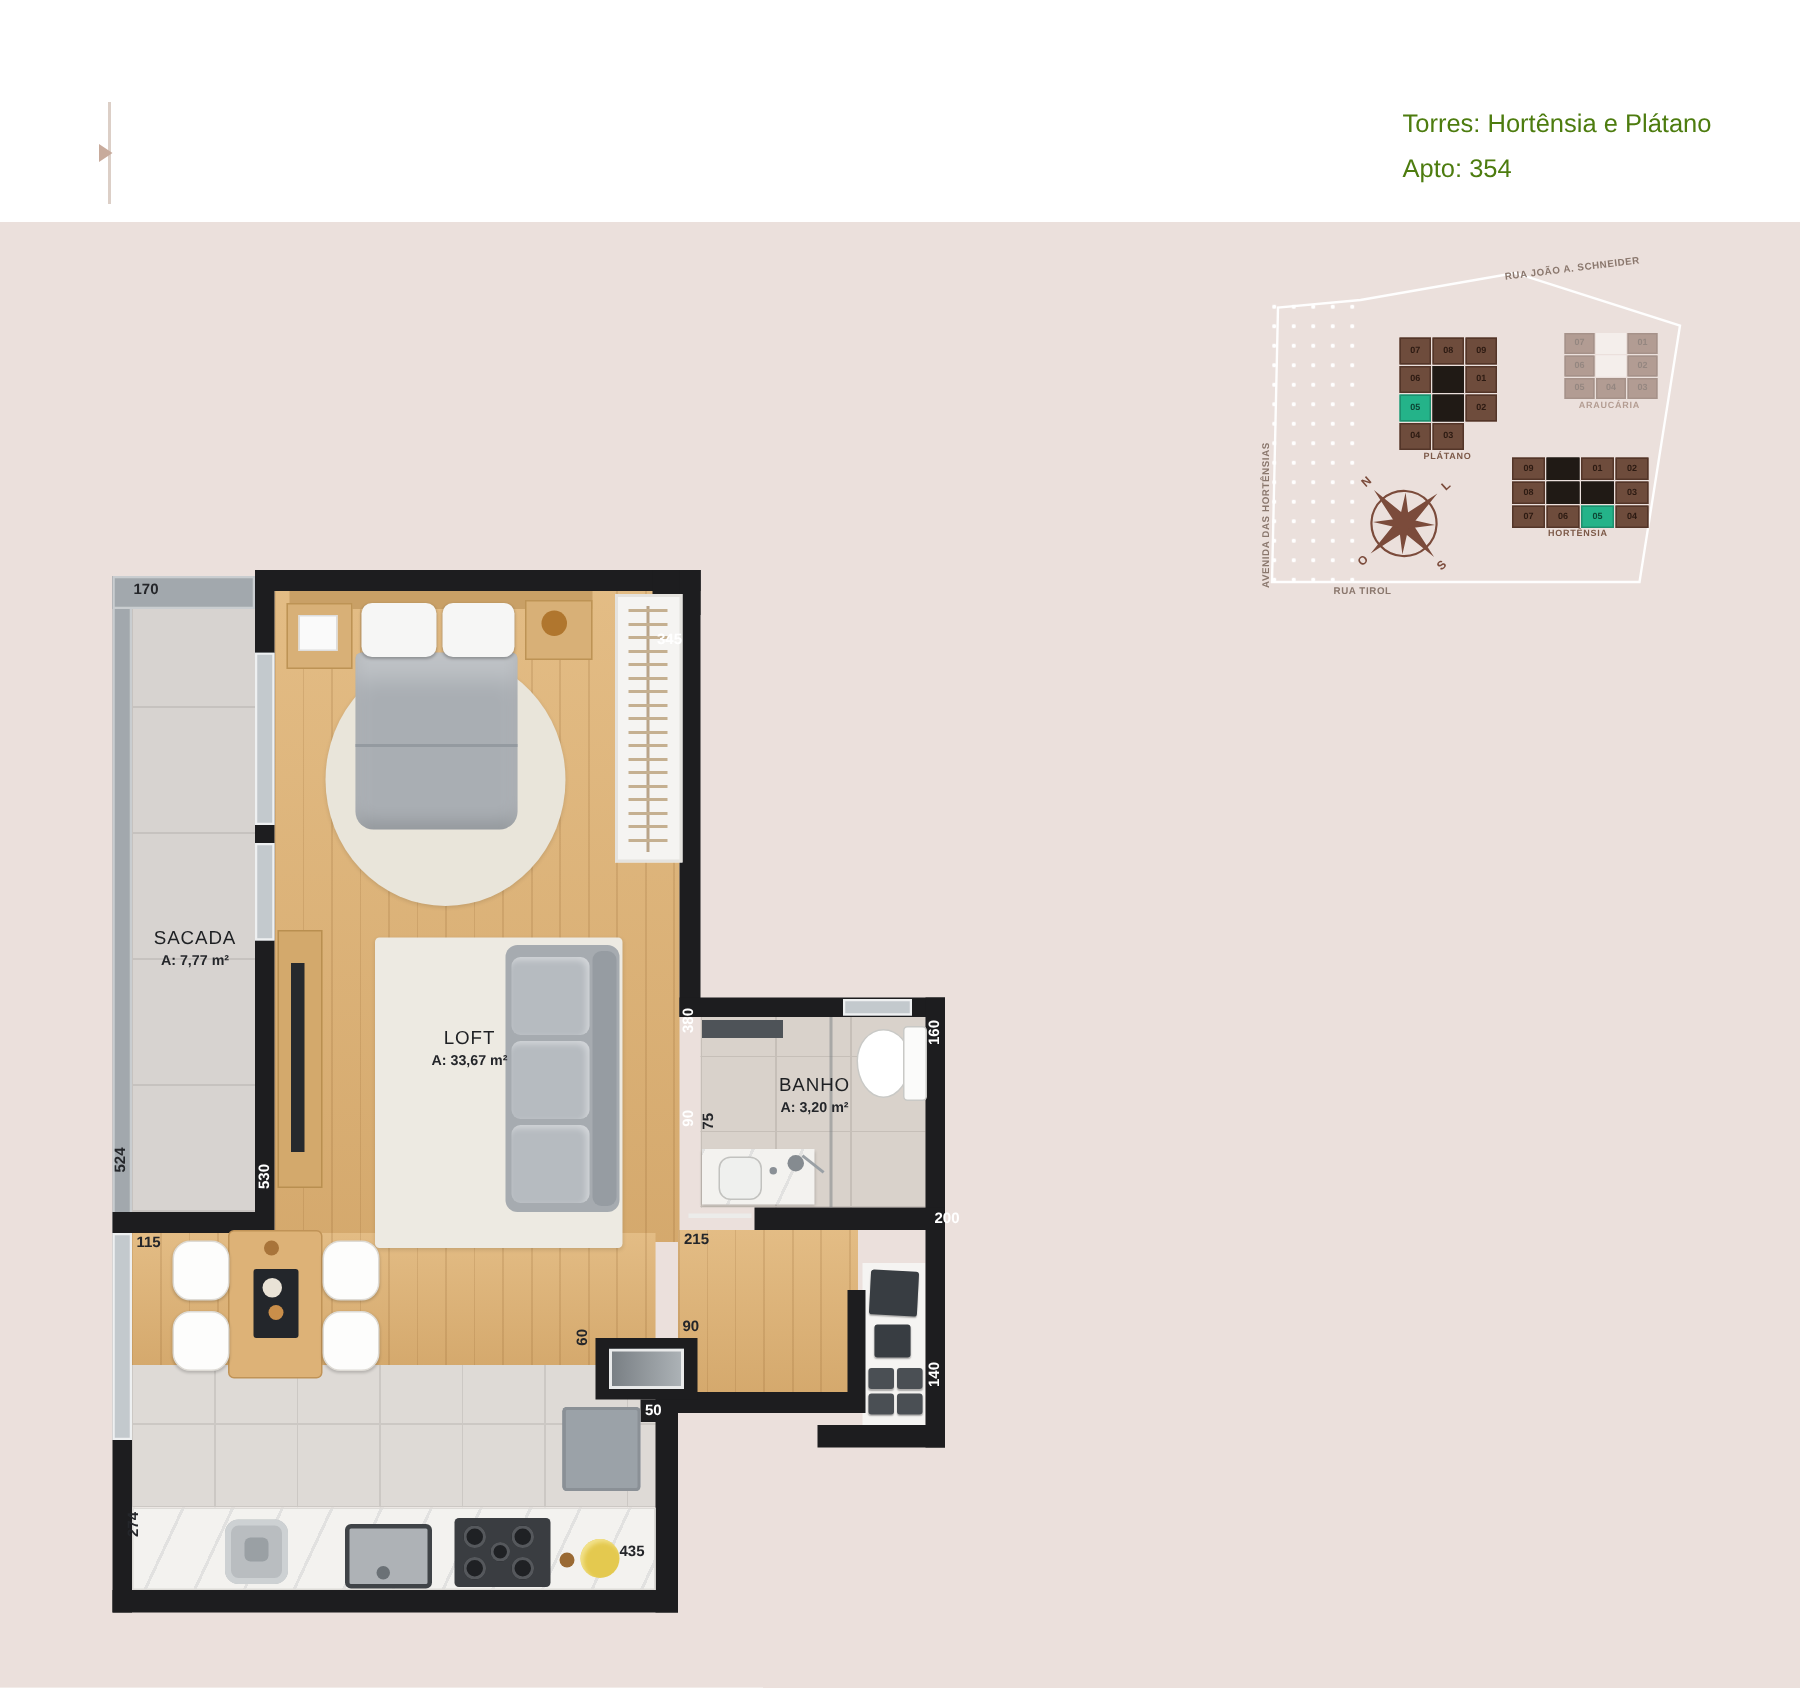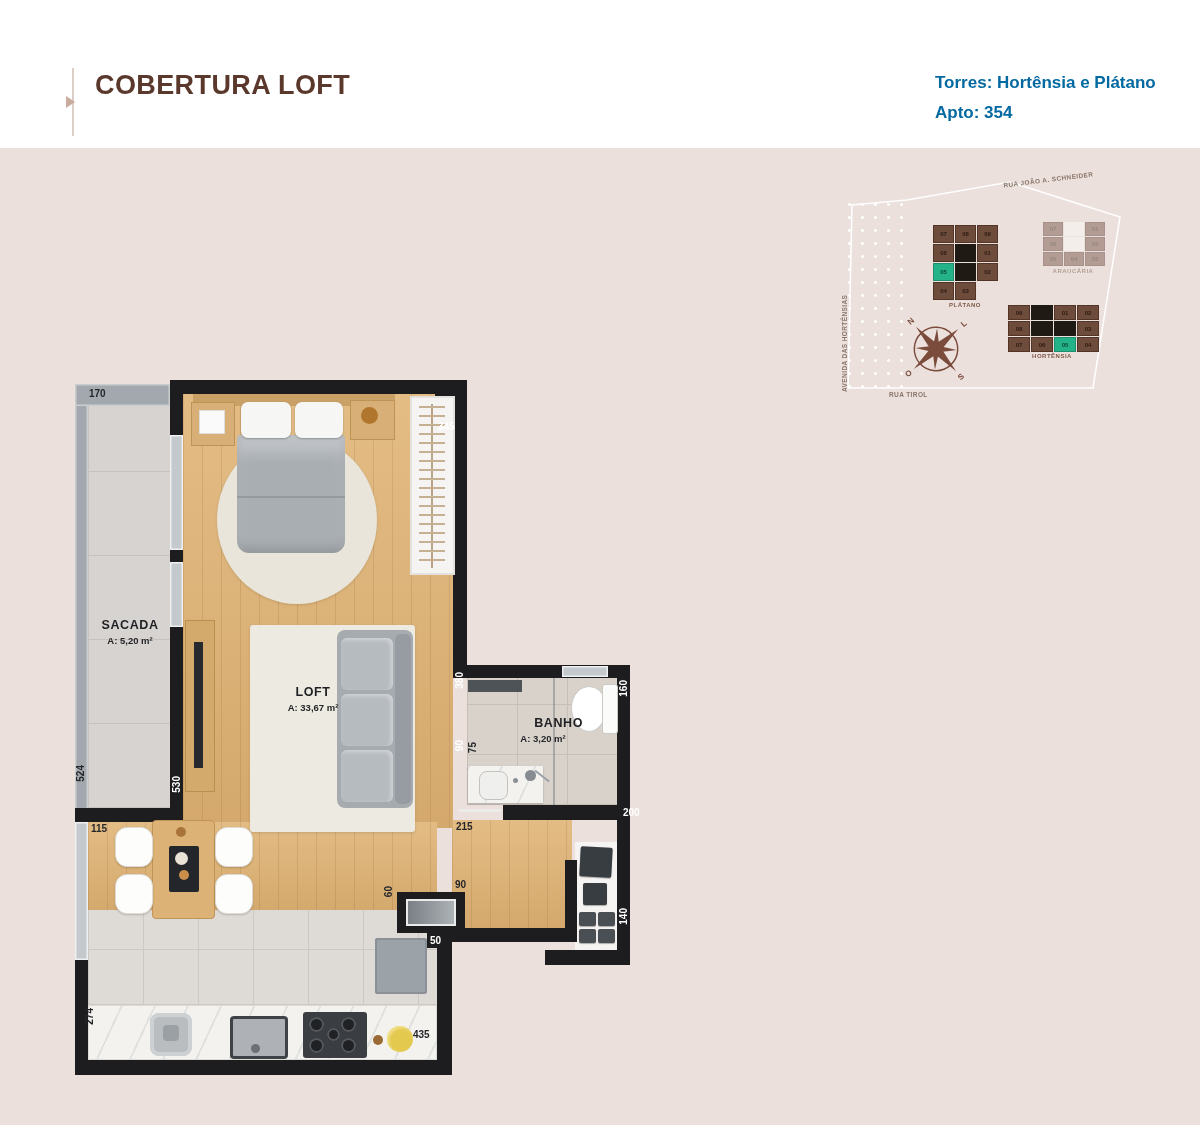--- a/index.html
+++ b/index.html
@@ -5,21 +5,21 @@
   html,body{margin:0;padding:0;}
   body{font-family:"Liberation Sans","DejaVu Sans",sans-serif;}
   #page{position:relative;width:1200px;height:1125px;background:#ebe0dc;overflow:hidden;}
 
   
   #header{position:absolute;left:0;top:0;width:1200px;height:148px;background:#ffffff;}
   #title-marker{position:absolute;left:72px;top:68px;width:2px;height:68px;background:#dccfc7;}
   #title-arrow{position:absolute;left:66px;top:96px;width:0;height:0;border-left:9px solid #c8ab9c;border-top:6px solid transparent;border-bottom:6px solid transparent;}
   .title-line{position:absolute;left:95px;width:500px;font-size:27px;font-weight:bold;letter-spacing:.4px;color:#5a382b;}
   #title1{top:70px;} #title2{top:104px;}
-  .hdr-right{position:absolute;left:935px;width:260px;font-size:17px;font-weight:bold;color:#0369a1;}
+  .hdr-right{position:absolute;left:935px;width:260px;font-size:17px;font-weight:normal;color:#4d7c0f;}
   #towers{top:73px;} #apto{top:103px;}
 
   
   #site{position:absolute;left:835px;top:170px;width:320px;height:245px;}
   #site svg{position:absolute;left:0;top:0;}
   #dots{position:absolute;left:8px;top:28px;width:62px;height:190px;
         background-image:radial-gradient(#ffffff 1.3px, transparent 1.5px);
         background-size:13px 13px;}
   .street{position:absolute;color:#8a776d;font-size:6.5px;font-weight:bold;letter-spacing:.4px;white-space:nowrap;}
   #street-top{left:168px;top:6px;transform:rotate(-7deg);}
@@ -70,34 +70,33 @@
                           repeating-linear-gradient(90deg,#ccc8c4 0 1px,transparent 1px 55px);}
   .bathtile{background:#d9d2cb;
          background-image:repeating-linear-gradient(0deg,#c6bfb8 0 1px,transparent 1px 50px),
                           repeating-linear-gradient(90deg,#c6bfb8 0 1px,transparent 1px 50px);}
   .marble{background:#f3f2ef;
           background-image:repeating-linear-gradient(115deg, rgba(155,158,164,.20) 0 2px, transparent 2px 30px);}
   .whitebox{background:#f5f4f2;}
   .dim{position:absolute;font-size:10px;font-weight:bold;color:#24262a;white-space:nowrap;line-height:10px;}
   .dim.w{color:#ffffff;}
   .dim.v{writing-mode:vertical-rl;transform:rotate(180deg);}
-  .room-label{position:absolute;text-align:center;color:#1e2023;font-weight:bold;font-size:12.5px;letter-spacing:.6px;}
+  .room-label{position:absolute;text-align:center;color:#1e2023;font-weight:normal;font-size:12.5px;letter-spacing:.6px;}
   .room-area{position:absolute;text-align:center;color:#24262a;font-size:9.5px;font-weight:bold;}
   .chair{position:absolute;width:36px;height:38px;background:#fdfdfc;border:1px solid #dedbd5;border-radius:12px;box-shadow:0 1px 2px rgba(0,0,0,.18);}
   .dkitem{position:absolute;background:#383d42;border-radius:2px;box-shadow:0 1px 1px rgba(0,0,0,.3);}
 </style>
 </head>
 <body>
 
 <div id="page">
 
   <div id="header">
     <div id="title-marker"></div>
     <div id="title-arrow"></div>
-    <div id="title1" class="title-line">COBERTURA LOFT</div>
     <div id="towers" class="hdr-right">Torres: Hortênsia e Plátano</div>
     <div id="apto" class="hdr-right">Apto: 354</div>
   </div>
 
   <div id="site">
     <div id="dots"></div>
     <svg width="320" height="245">
       <polygon points="72,30 175,12 285,47 258,218 13,218 17,35" fill="none" stroke="#ffffff" stroke-width="1.6" opacity="0.95"></polygon>
     </svg>
     <div id="street-top" class="street">RUA JOÃO A. SCHNEIDER</div>
@@ -282,19 +281,19 @@
     <span class="dim w" style="left:508px;top:428px;margin-left:40px;">200</span>
     <span class="dim" style="left:381px;top:442px;">215</span>
     <span class="dim v w" style="left:544px;top:528px;">140</span>
     <span class="dim" style="left:380px;top:500px;">90</span>
     <span class="dim v" style="left:309px;top:506px;">60</span>
     <span class="dim w" style="left:355px;top:556px;">50</span>
     <span class="dim" style="left:338px;top:650px;">435</span>
     <span class="dim v" style="left:10px;top:628px;">274</span>
 
     <div class="room-label" style="left:15px;top:238px;width:80px;">SACADA</div>
-    <div class="room-area" style="left:15px;top:255px;width:80px;">A: 5,20 m²</div>
+    <div class="room-area" style="left:15px;top:255px;width:80px;">A: 7,77 m²</div>
     <div class="room-label" style="left:178px;top:305px;width:120px;">LOFT</div>
     <div class="room-area" style="left:178px;top:322px;width:120px;">A: 33,67 m²</div>
-    <div class="room-label" style="left:428px;top:336px;width:80px;text-align:right;">BANHO</div>
+    <div class="room-label" style="left:428px;top:336px;width:80px;">BANHO</div>
     <div class="room-area" style="left:428px;top:353px;width:80px;">A: 3,20 m²</div>
   </div>
 </div>
 
 </body></html>

